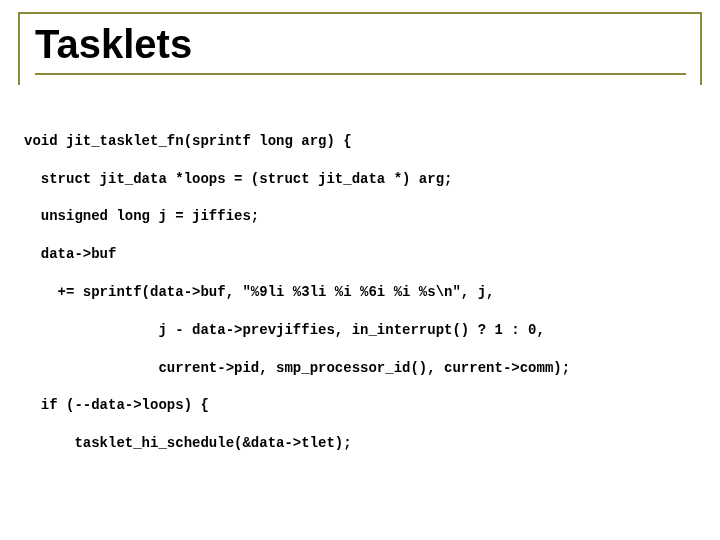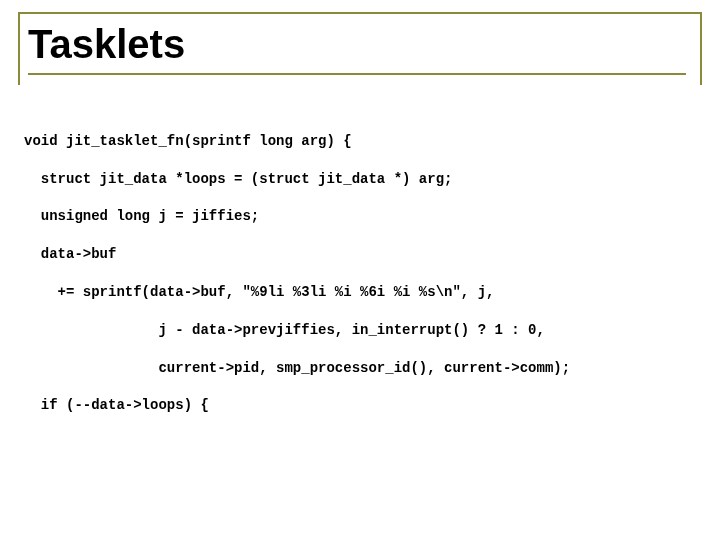--- a/index.html
+++ b/index.html
@@ -16,21 +16,21 @@
     width: 720px;
     height: 540px;
     padding: 12px 18px 18px 18px;
     position: relative;
     background: #fff;
   }
   .title-wrap {
     border-left: 2px solid #8a8a3a;
     border-top: 2px solid #8a8a3a;
     border-right: 2px solid #8a8a3a;
-    padding: 6px 14px 10px 8px;
+    padding: 6px 14px 10px 15px;
     margin-bottom: 28px;
   }
   .title-wrap .underline {
     border-bottom: 2px solid #8a8a3a;
     display: inline-block;
     width: 100%;
   }
   .title {
     font-size: 40px;
     color: #000;
@@ -59,20 +59,21 @@
 
   <div class="code">
 <div>void jit_tasklet_fn(sprintf long arg) {</div>
 <div>  struct jit_data *loops = (struct jit_data *) arg;</div>
 <div>  unsigned long j = jiffies;</div>
 <div>  data-&gt;buf</div>
 <div>    += sprintf(data-&gt;buf, "%9li %3li %i %6i %i %s\n", j,</div>
 <div>                j - data-&gt;prevjiffies, in_interrupt() ? 1 : 0,</div>
 <div>                current-&gt;pid, smp_processor_id(), current-&gt;comm);</div>
 <div>  if (--data-&gt;loops) {</div>
+<div>      tasklet_hi_schedule(&amp;data-&gt;tlet);</div>
 
 
 
 
 
 
   </div>
 </div>
 
 </body></html>

